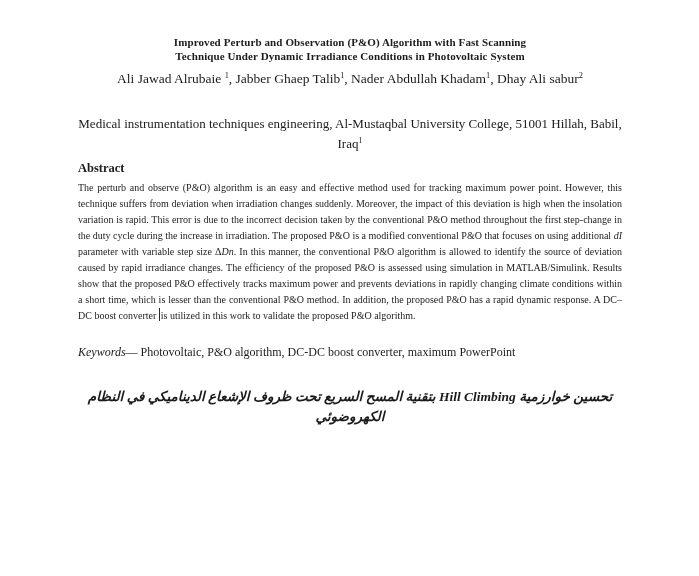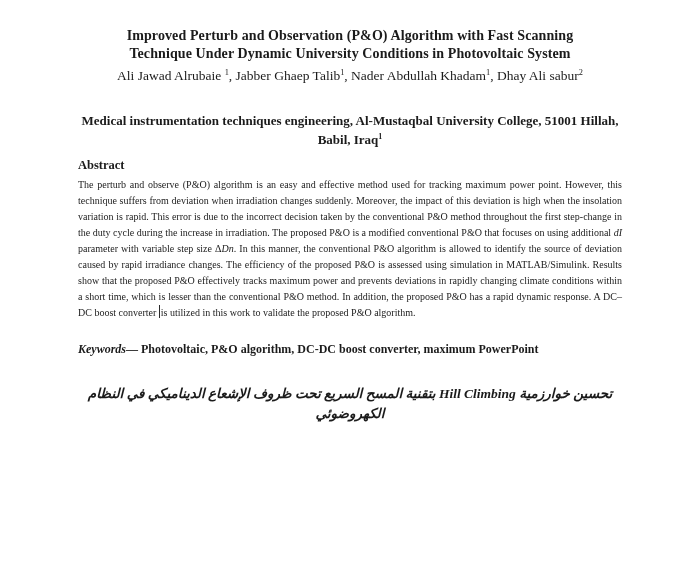--- a/index.html
+++ b/index.html
@@ -3,51 +3,51 @@
 <meta charset="utf-8">
 <style>
   html, body { margin: 0; padding: 0; background: #ffffff; }
   body {
     width: 699px; height: 576px; overflow: hidden;
     font-family: "Liberation Serif", "DejaVu Serif", serif;
     color: #1b1b1b;
   }
   .page { width: 699px; height: 576px; padding: 27px 77px 0 78px; box-sizing: border-box; background: #ffffff; }
 
-  .title { margin: 0; text-align: center; font-size: 14px; font-weight: bold; line-height: 1.28; letter-spacing: 0.1px; }
+  .title { margin: 8px; text-align: center; font-size: 11px; font-weight: bold; line-height: 1.28; letter-spacing: 0.1px; }
   .title .tl { display: block; }
 
   .authors { margin-top: 5px; text-align: center; font-size: 13.5px; }
   sup { font-size: 0.62em; vertical-align: super; line-height: 0; }
 
-  .affils { margin-top: 27px; text-align: center; font-size: 13px; line-height: 1.5; font-weight: bold; }
+  .affils { margin-top: 27px; text-align: center; font-size: 13px; line-height: 1.5; }
   .affil-2 { margin-top: 10px; }
 
   .abstract-heading { margin-top: 8px; font-size: 12.5px; font-weight: bold; }
   .abstract-body {
     margin-top: 4px; font-size: 10px; line-height: 1.6;
     text-align: justify; text-justify: inter-word;
   }
   .abstract-body .it { font-style: italic; }
   .caret { display: inline-block; width: 1px; height: 13px; background: #2a2a2a; vertical-align: -2px; margin-right: 1px; }
 
-  .keywords { margin-top: 21px; font-size: 12px; font-weight: bold; }
+  .keywords { margin-top: 21px; font-size: 12px; font-weight: normal; }
   .keywords .kw-label { font-style: italic; }
 
   .arabic { direction: rtl; text-align: center; font-size: 13.5px; font-style: italic; }
   .ar-title { margin-top: 27px; font-weight: bold; line-height: 1.5; }
 </style>
 </head>
 <body>
 
 <div class="page">
 
   <h1 class="title">
     <span class="tl">Improved Perturb and Observation (P&amp;O) Algorithm with Fast Scanning</span>
-    <span class="tl">Technique Under Dynamic University Conditions in Photovoltaic System</span>
+    <span class="tl">Technique Under Dynamic Irradiance Conditions in Photovoltaic System</span>
   </h1>
 
   <div class="authors">
     <span><span>Ali Jawad Alrubaie </span><sup>1</sup><span>, </span></span><span><span>Jabber Ghaep Talib</span><sup>1</sup><span>, </span></span><span><span>Nader Abdullah Khadam</span><sup>1</sup><span>, </span></span><span><span>Dhay Ali sabur</span><sup>2</sup></span>
   </div>
 
   <div class="affils">
     <div class="affil-1"><span>Medical instrumentation techniques engineering, Al-Mustaqbal University College, 51001 Hillah, Babil, Iraq</span><sup>1</sup></div>
   </div>
 

